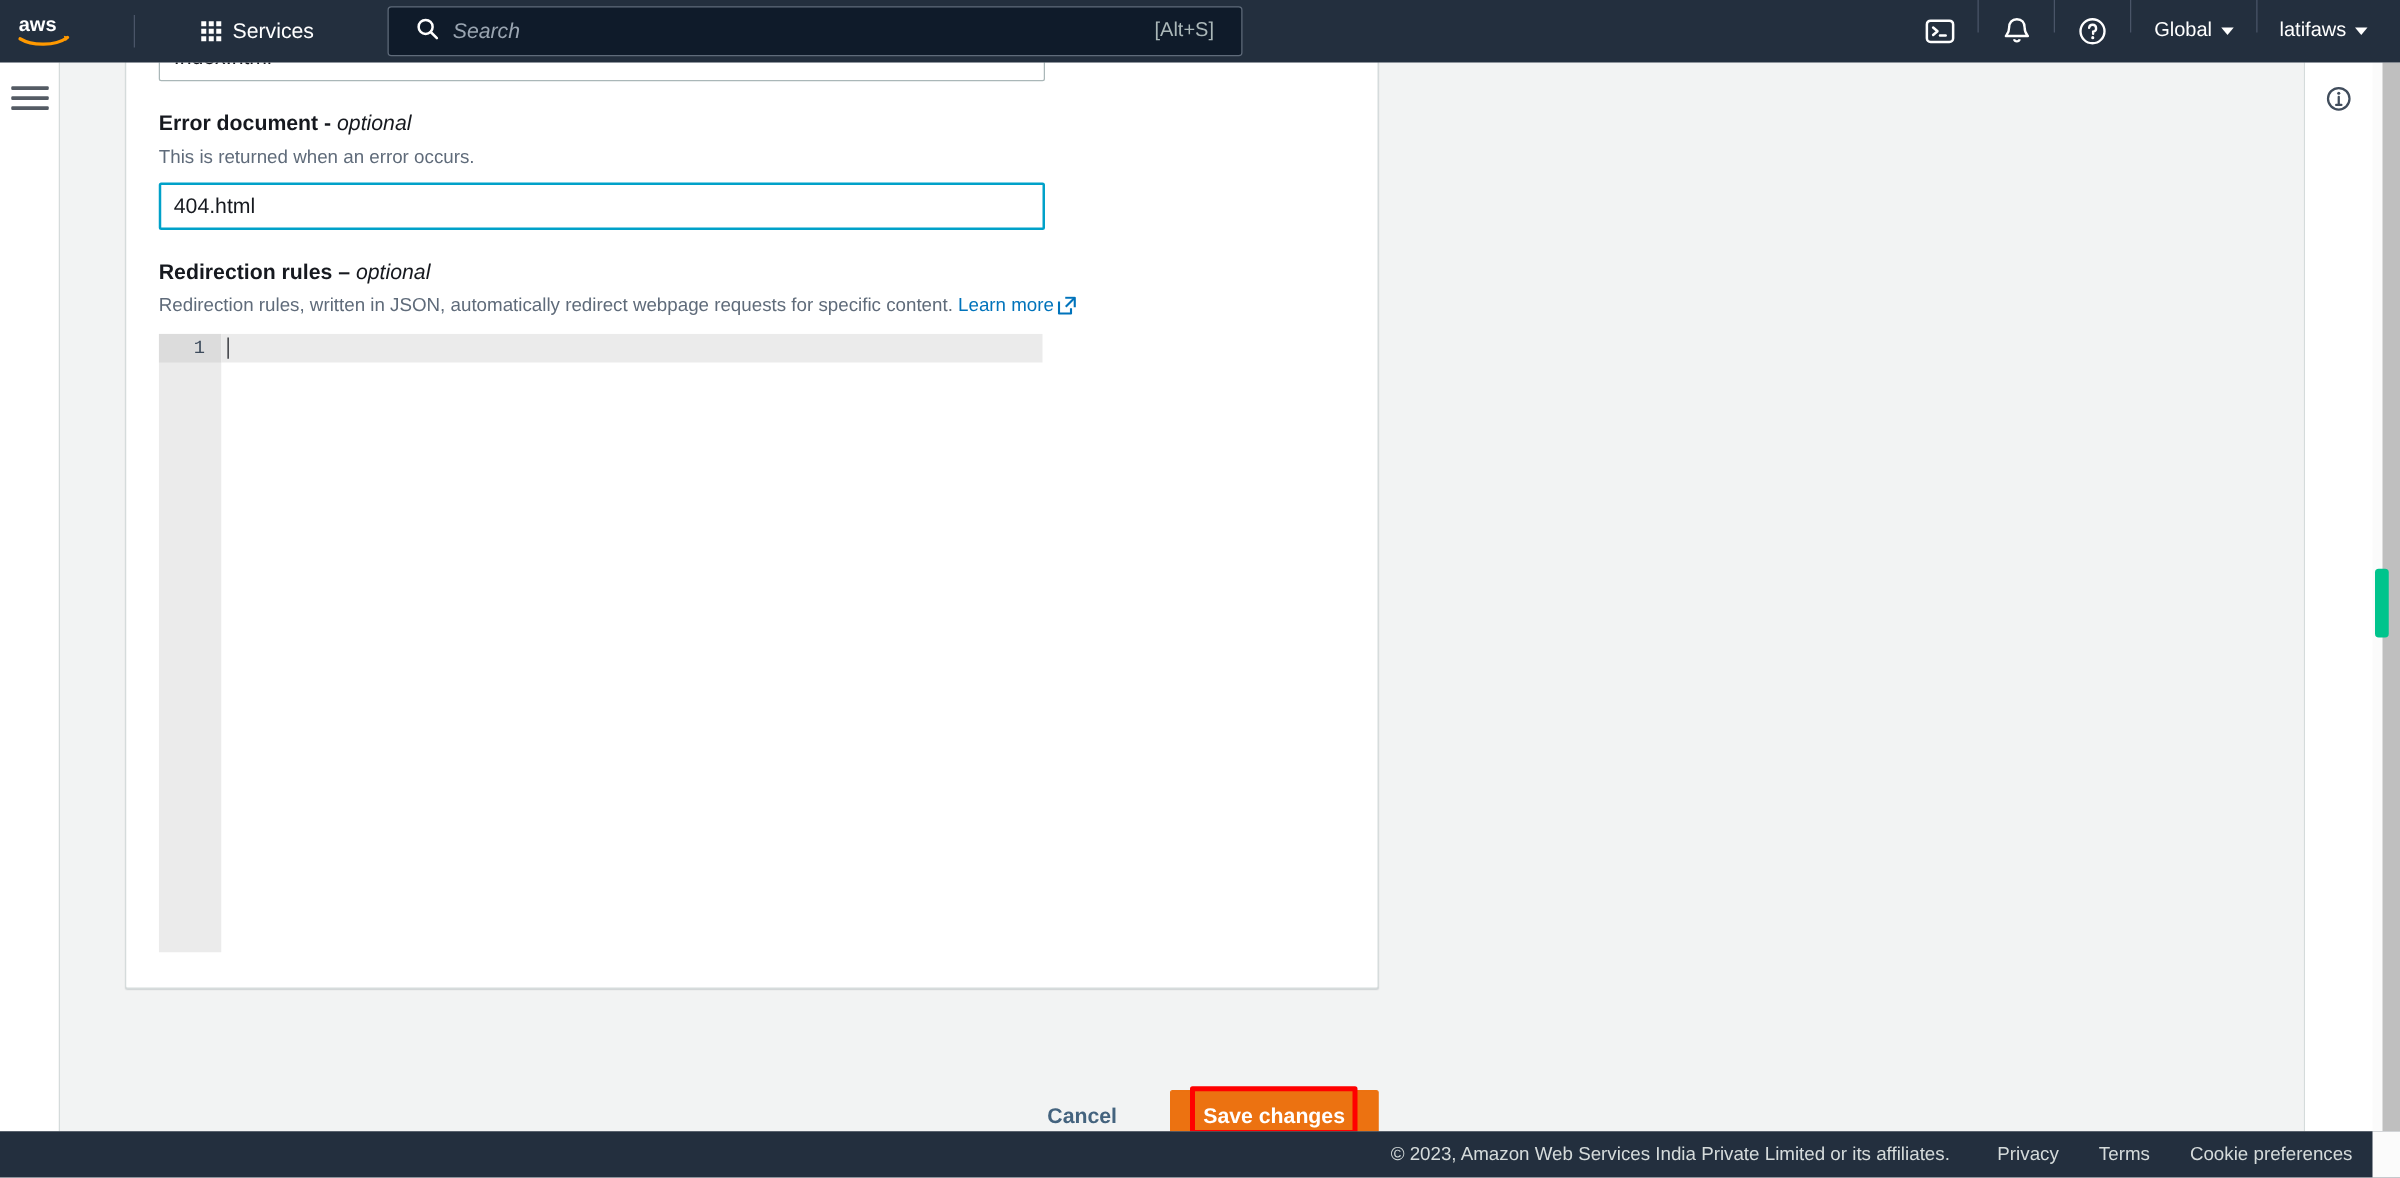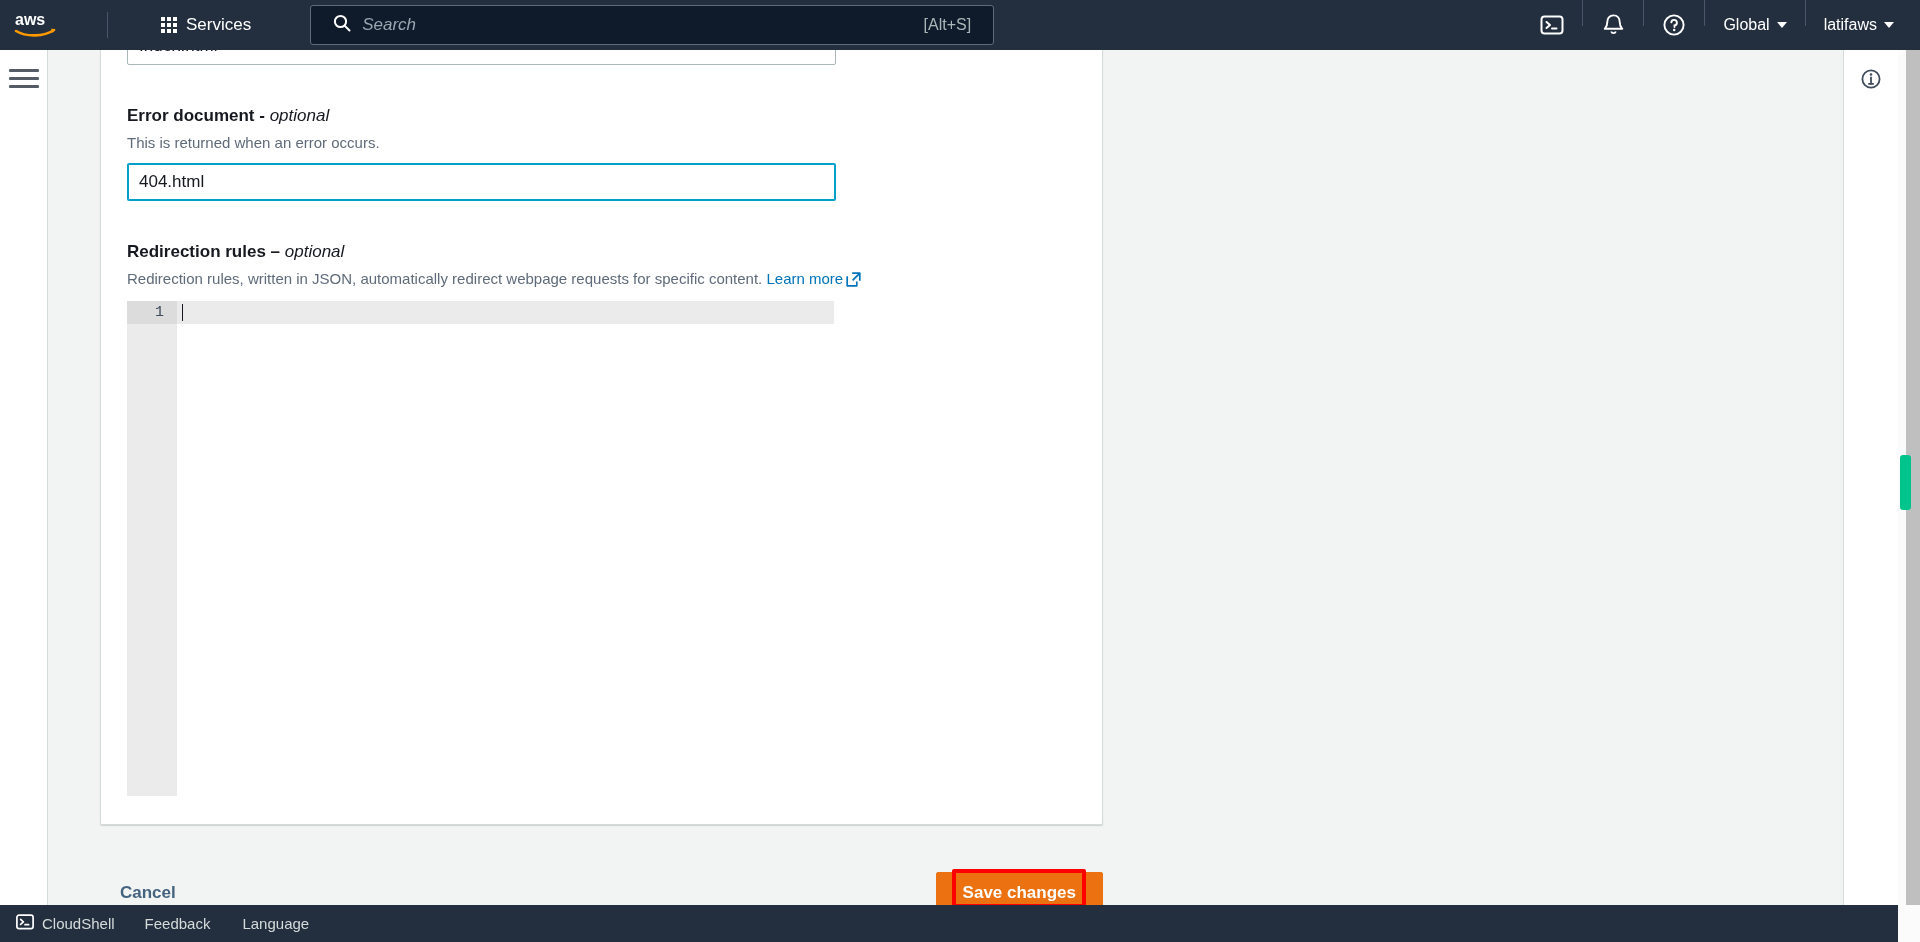--- a/index.html
+++ b/index.html
@@ -184,21 +184,21 @@
     left: 52px;
     top: -54px;
     width: 1003px;
     background: #ffffff;
     border: 1px solid #d5dbdb;
     border-radius: 2px;
     box-shadow: 0 1px 1px rgba(0,28,36,0.15);
     padding: 30px 26px 28px 26px;
   }
 
-  .field-block { margin-bottom: 40px; }
+  .field-block { margin-bottom: 23px; }
   .field-block:last-child { margin-bottom: 0; }
 
   .field-label {
     font-size: 17px;
     color: #16191f;
     font-weight: bold;
     margin-bottom: 4px;
     line-height: 1.35;
   }
   .field-label .opt {
@@ -287,21 +287,21 @@
 
   
   #action-row {
     position: absolute;
     left: 52px;
     top: 817px;
     width: 1003px;
     height: 52px;
     display: flex;
     align-items: center;
-    justify-content: space-between;
+    justify-content: flex-end;
     gap: 0;
   }
   #cancel-btn {
     background: transparent;
     border: none;
     color: #44637e;
     font-size: 17px;
     font-weight: bold;
     font-family: "Liberation Sans", sans-serif;
     padding: 9px 20px;
@@ -538,30 +538,22 @@
   </div>
 </div>
 
 <div id="page-scrollbar">
   <div id="scroll-track"></div>
   <div id="scroll-thumb"></div>
 </div>
 
 <div id="footer">
 
-  <div id="footer-left">
-    <div id="cloudshell-btn">
-      <span>
-        <svg width="18" height="18" viewBox="0 0 18 18">
-          <rect x="0.9" y="2.2" width="16.2" height="13.4" rx="2.2" ry="2.2" stroke="#ffffff" stroke-width="1.7" fill="none"></rect>
-          <path d="M4.6 6.4 L7.4 8.9 L4.6 11.4" stroke="#ffffff" stroke-width="1.7" fill="none" stroke-linecap="round" stroke-linejoin="round"></path>
-          <line x1="9" y1="11.7" x2="12.6" y2="11.7" stroke="#ffffff" stroke-width="1.7" stroke-linecap="round"></line>
-        </svg>
-      </span>
-      <span>CloudShell</span>
-    </div>
-    <a class="footer-link" href="#">Feedback</a>
-    <a class="footer-link" href="#">Language</a>
-  </div>
-
+
+  <div id="footer-right">
+    <span id="copyright">© 2023, Amazon Web Services India Private Limited or its affiliates.</span>
+    <a class="footer-link" href="#">Privacy</a>
+    <a class="footer-link" href="#">Terms</a>
+    <a class="footer-link" href="#">Cookie preferences</a>
+  </div>
 
   <div id="footer-scroll-ind"></div>
 </div>
 
 </body></html>

